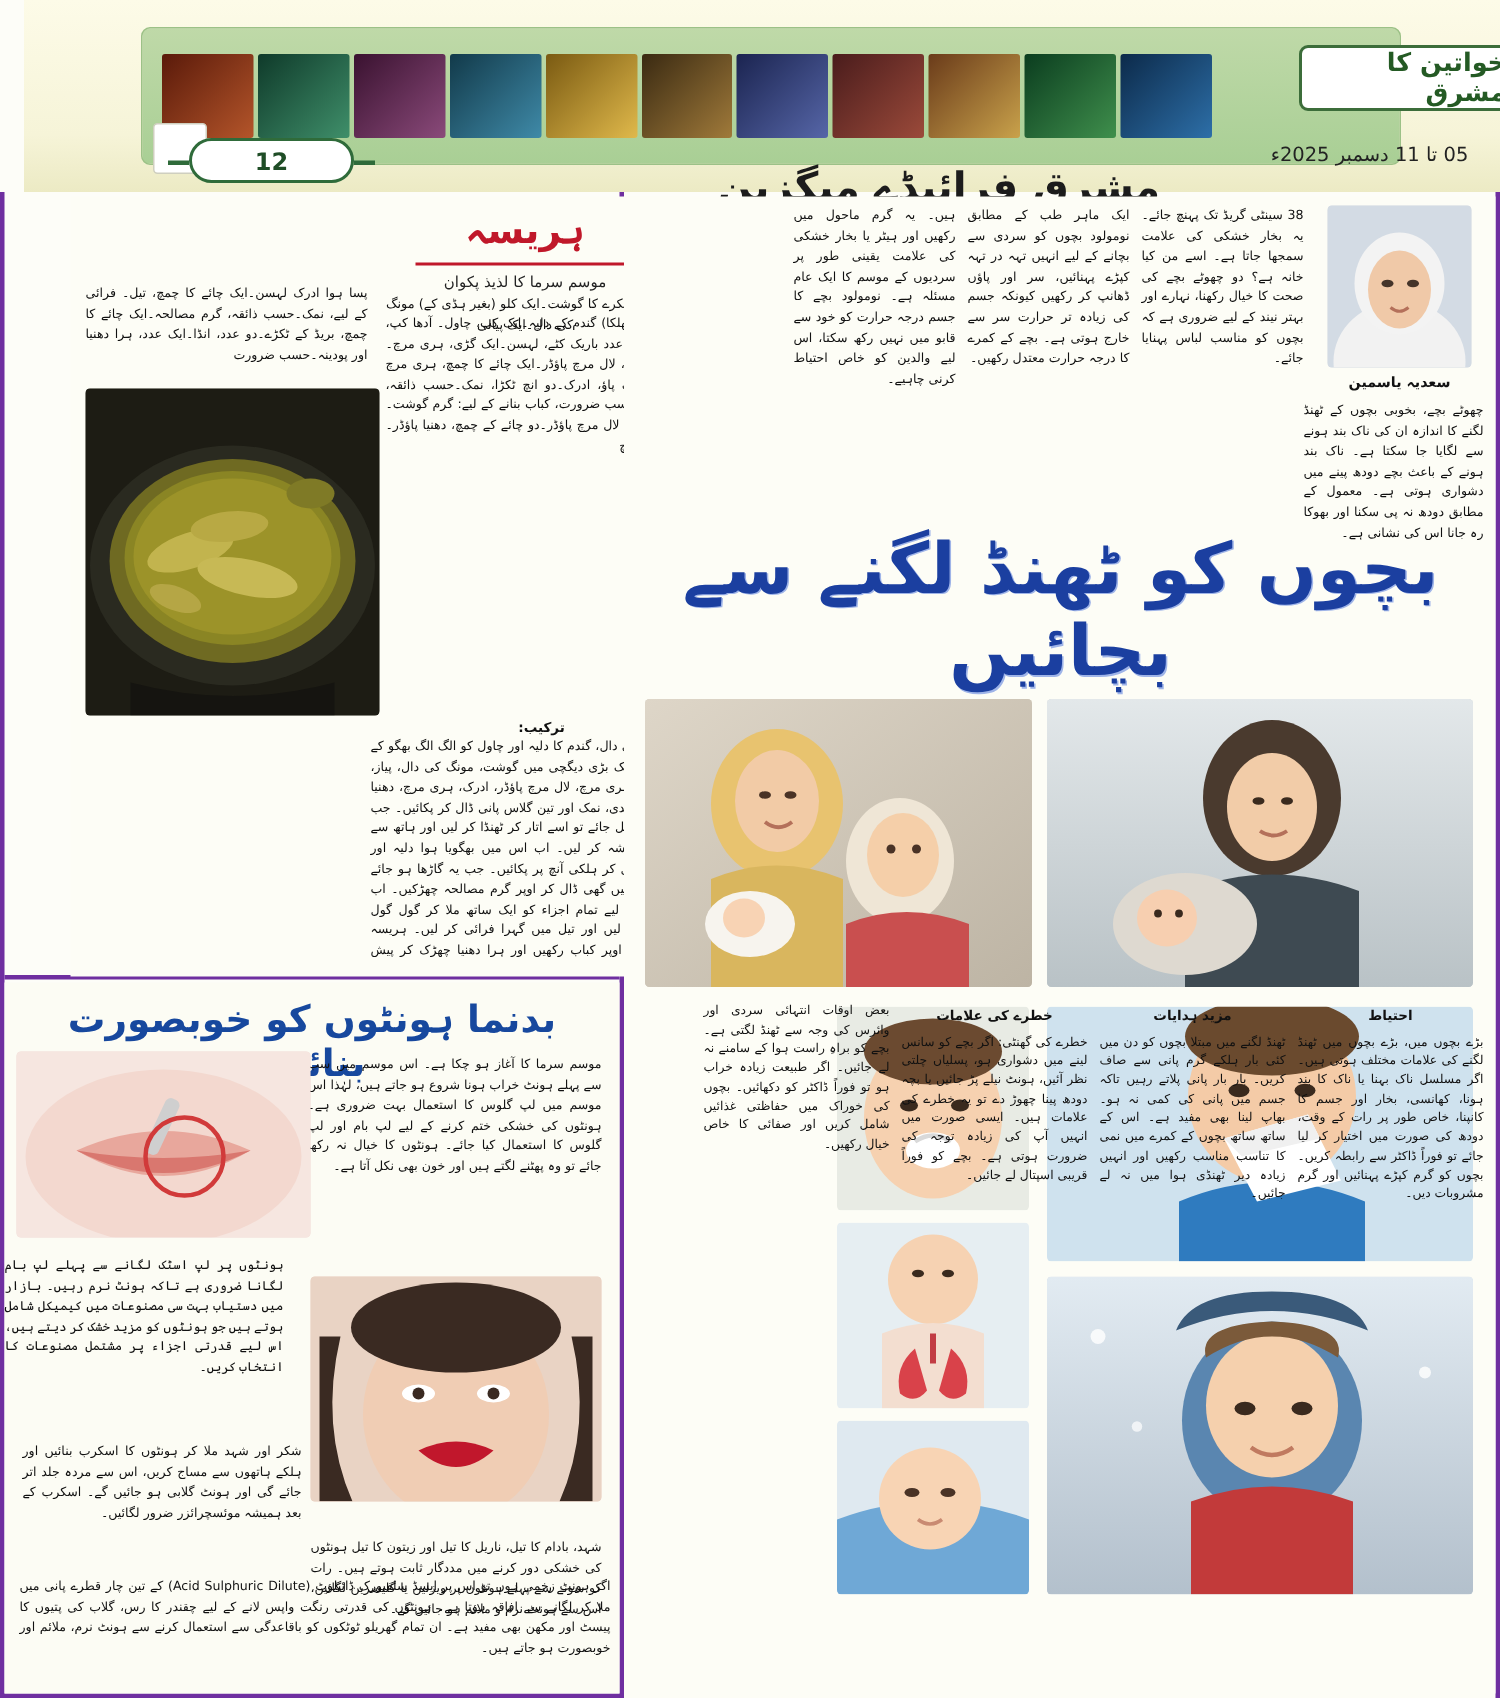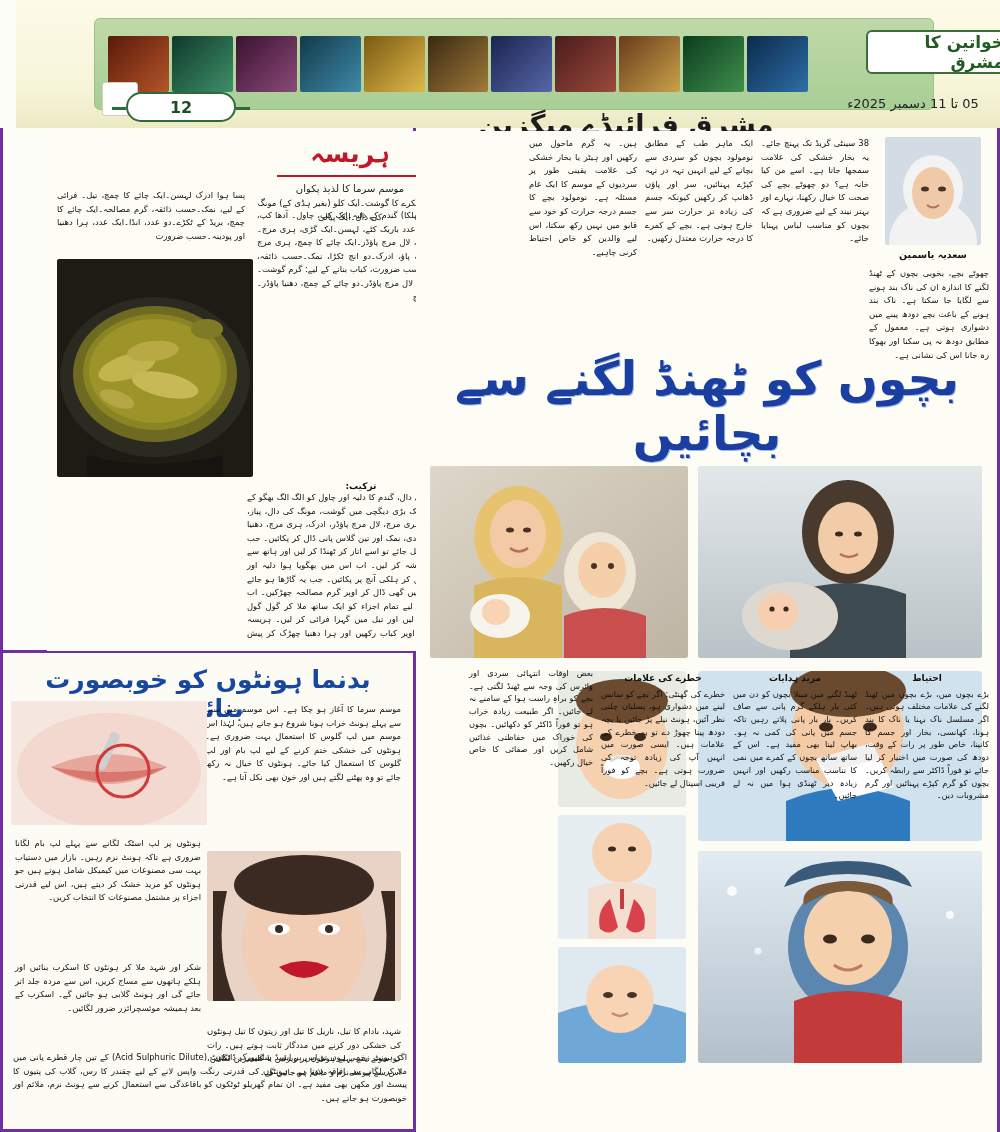--- a/index.html
+++ b/index.html
@@ -113,21 +113,21 @@
   .harissa-method { position:absolute; right:10px; top:360px; width:394px; }
   .harissa-tail { position:absolute; right:10px; top:556px; width:394px; }
 
   
   #lips-section { position:absolute; left:3px; top:655px; width:410px; height:474px; background:#fcfcf4; }
   .lips-title {
     position:absolute; right:10px; top:10px; width:390px; text-align:center;
     font-size:25px; font-weight:bold; color:#17489e; direction:rtl;
   }
   .lips-body-a { position:absolute; right:12px; top:48px; width:196px; }
-  .lips-body-b { position:absolute; left:12px; top:182px; width:186px; }
+  .lips-body-b { position:absolute; left:0; top:182px; width:186px;font-family:Liberation Serif, serif; }
   .lips-photo1 { position:absolute; left:8px; top:46px; width:196px; height:124px; border-radius:3px; overflow:hidden; background:#f0d8d4; }
   .lips-photo2 { position:absolute; right:12px; top:196px; width:194px; height:150px; border-radius:3px; overflow:hidden; background:#e8c9b9; }
   .lips-body-c { position:absolute; right:12px; top:370px; width:194px;margin-left:36px; }
   .lips-body-d { position:absolute; left:12px; top:306px; width:186px; }
   .lips-bottom { position:absolute; left:10px; top:380px; width:394px; }
 
   
   #right-page { position:absolute; left:416px; top:131px; width:581px; height:1001px; background:#fdfdf6; }
 
   .author-photo {

